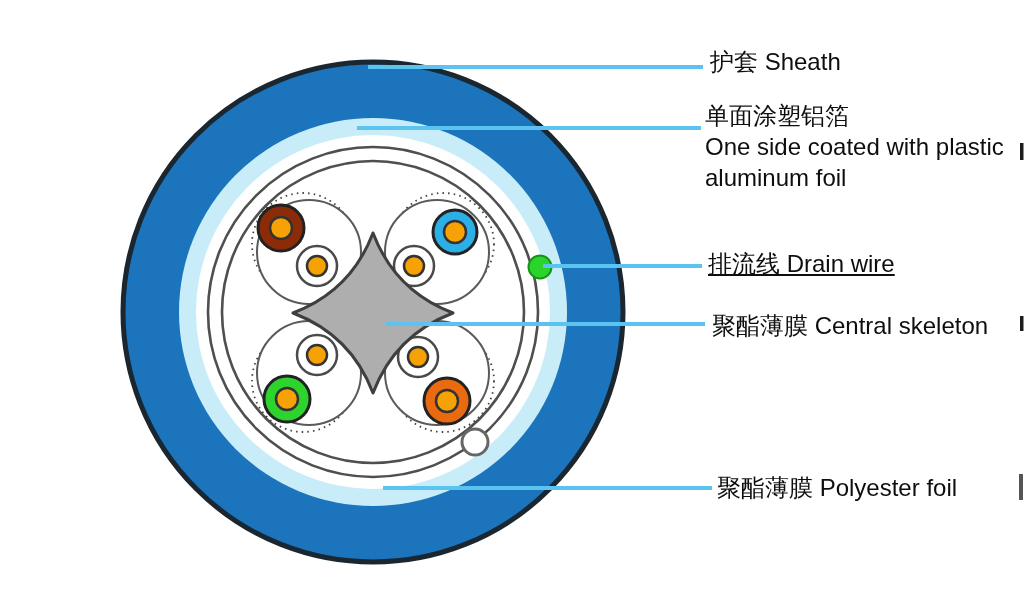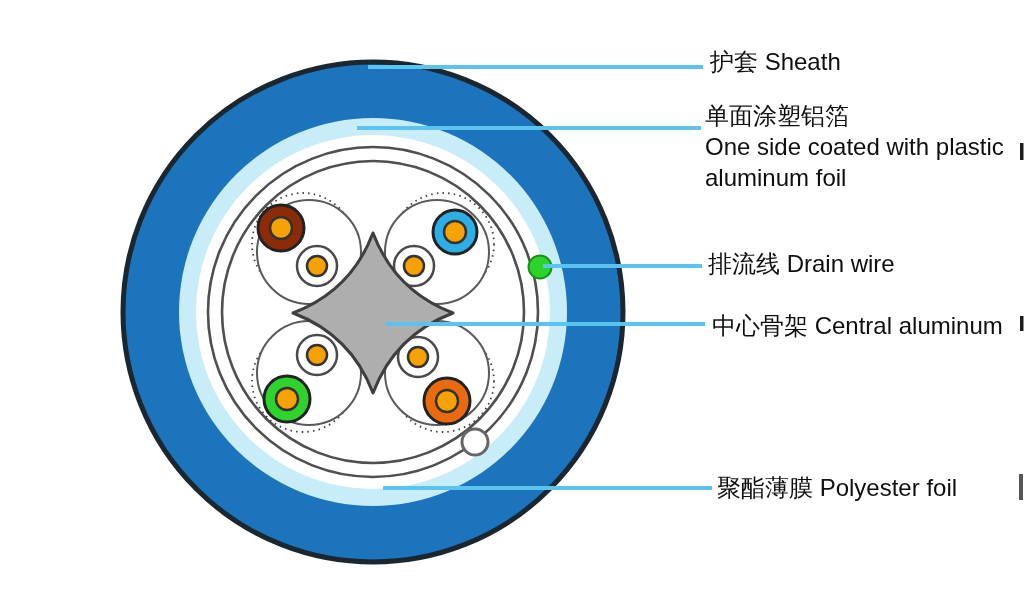--- a/index.html
+++ b/index.html
@@ -14,21 +14,21 @@
   .label {
     position:absolute;
     font-size:24px;
     line-height:31px;
     color:#0e0e0e;
     white-space:nowrap;
   }
   .label span { display:block; }
   .label-sheath   { left:710px; top:46px;  }
   .label-foil     { left:705px; top:100px; }
-  .label-drain    { left:708px; top:248px; }
+  .label-drain    { left:708px; top:248px;text-decoration:underline; }
   .label-skeleton { left:712px; top:310px; }
   .label-film     { left:717px; top:472px; }
 </style>
 </head>
 <body>
 
 <div class="page">
 
   <svg width="1024" height="595" viewBox="0 0 1024 595">
 
@@ -104,17 +104,17 @@
   <div class="label label-foil">
     <span>单面涂塑铝箔</span>
     <span>One side coated with plastic</span>
     <span>aluminum foil</span>
   </div>
 
   <div class="label label-sheath">护套 Sheath</div>
 
   <div class="label label-drain">排流线 Drain wire</div>
 
-  <div class="label label-skeleton">中心骨架 Central aluminum</div>
+  <div class="label label-skeleton">聚酯薄膜 Central skeleton</div>
 
   <div class="label label-film">聚酯薄膜 Polyester foil</div>
 
 </div>
 
 </body></html>

